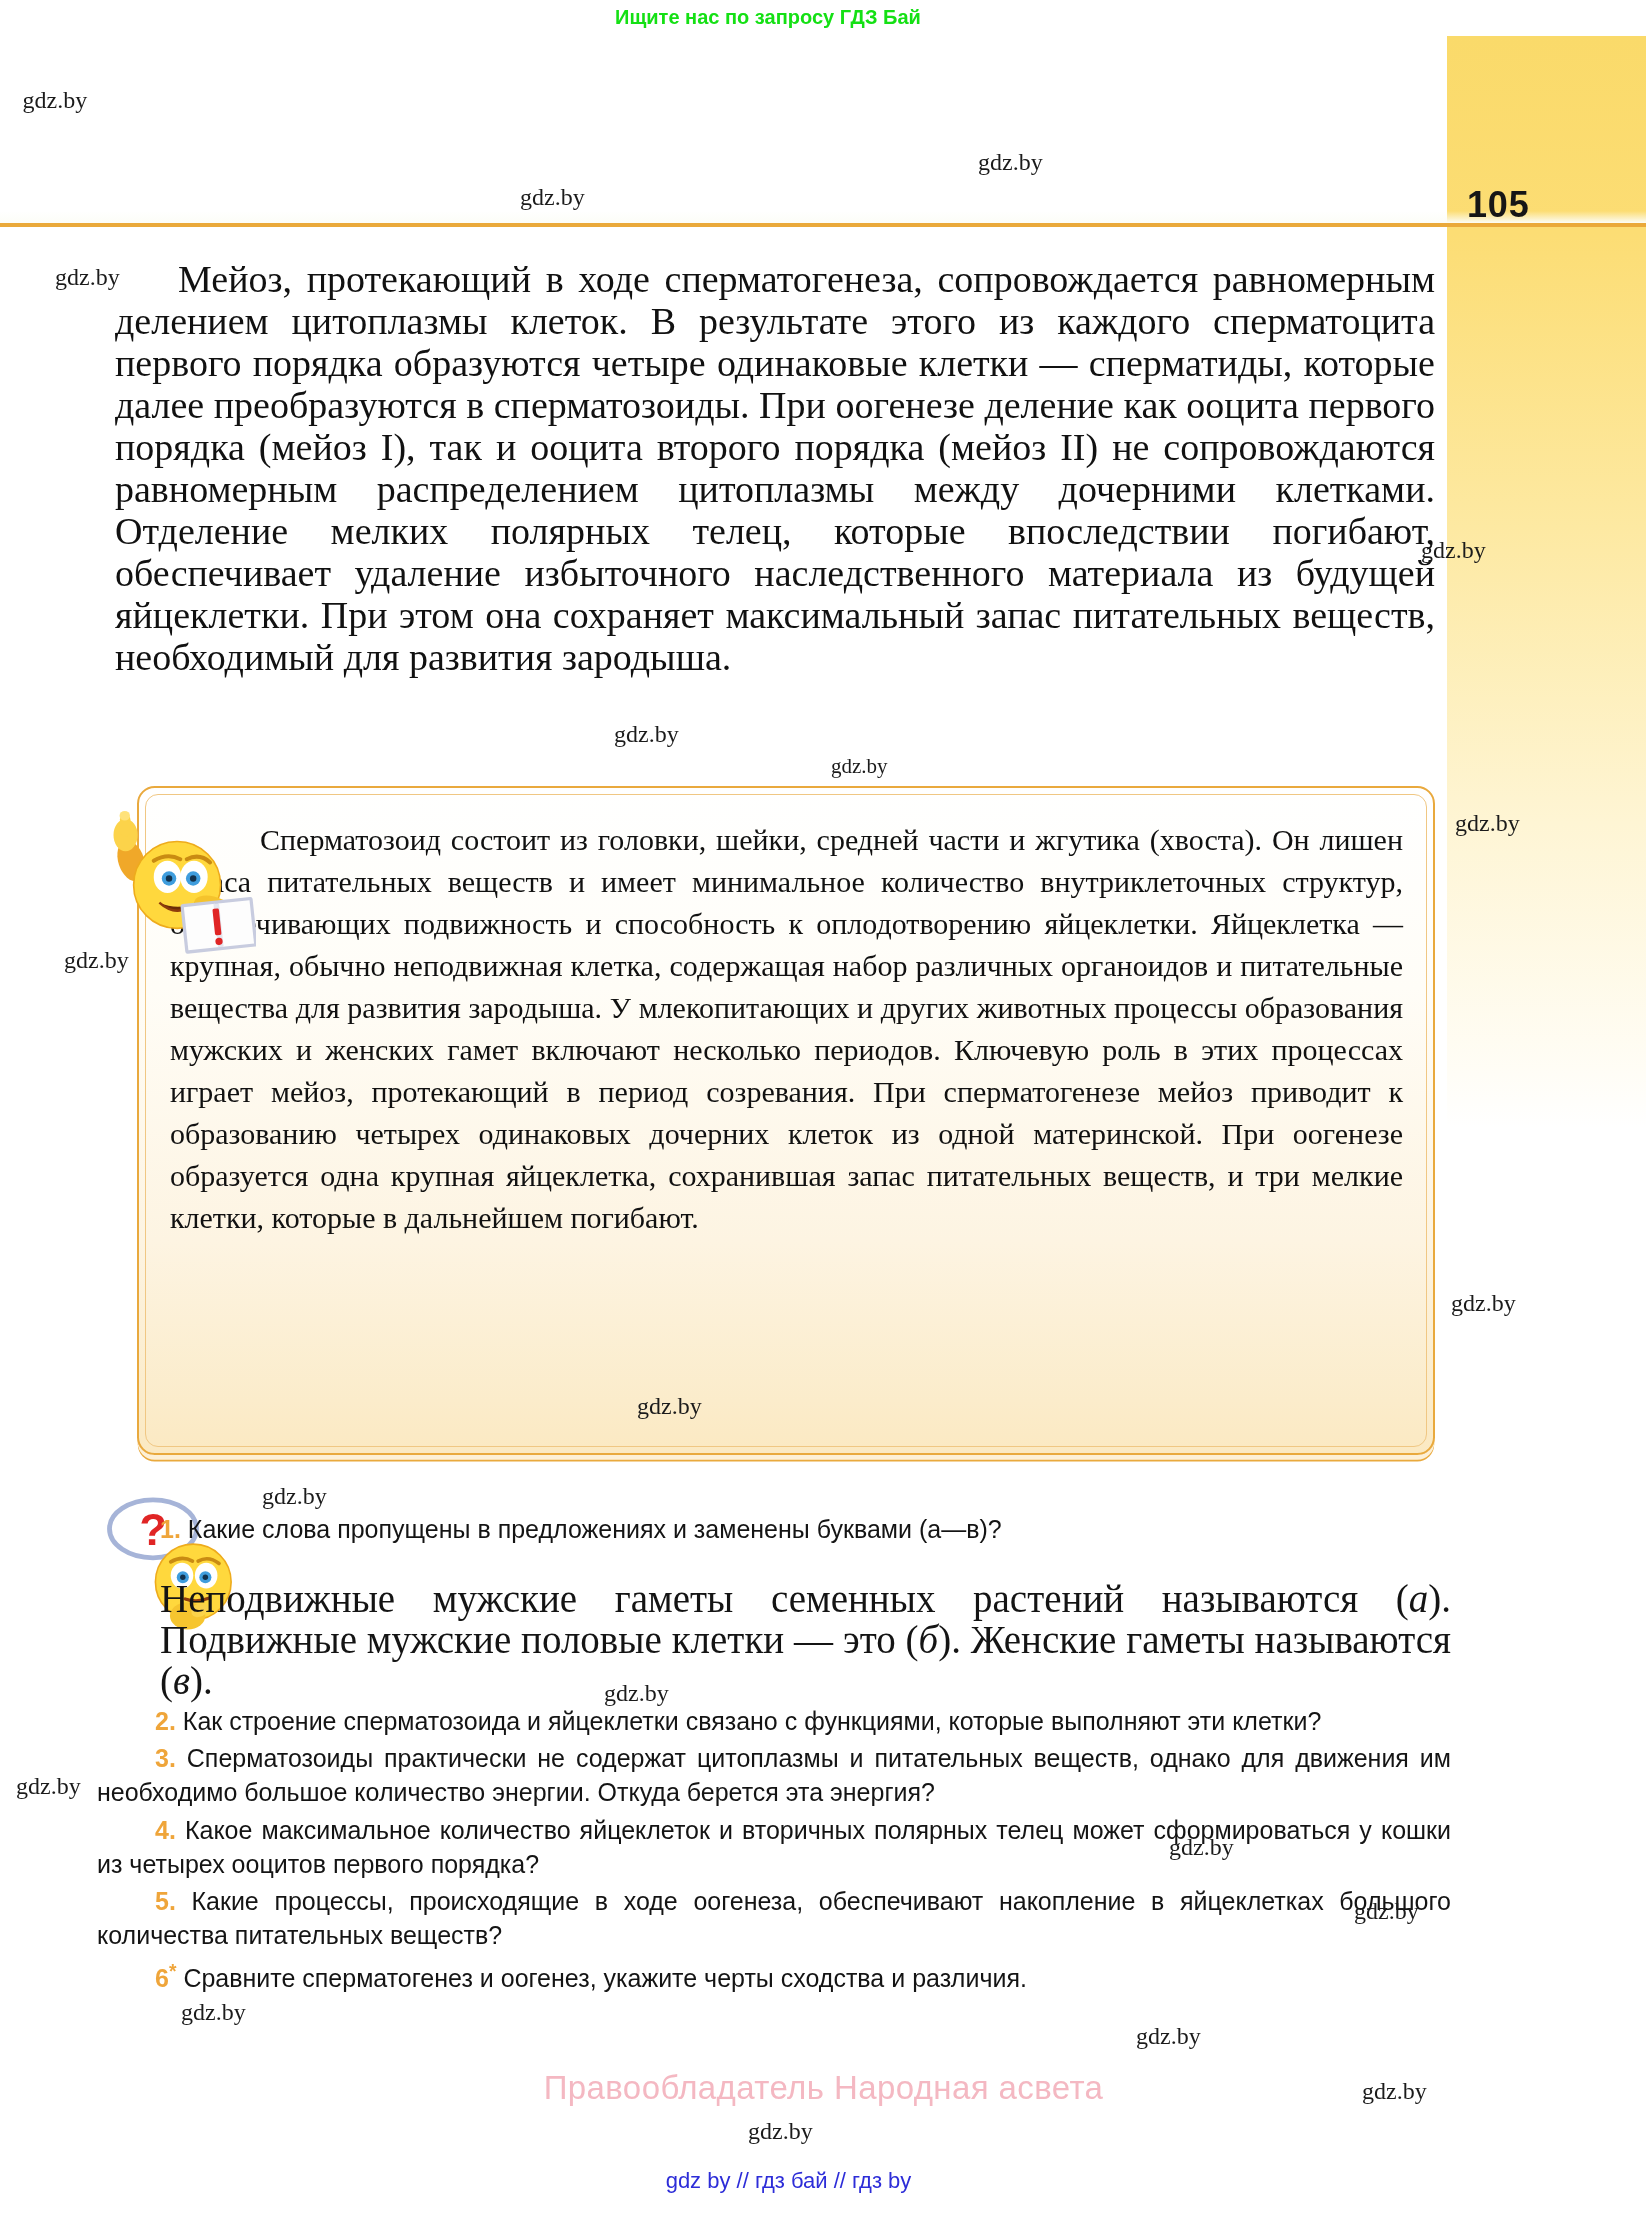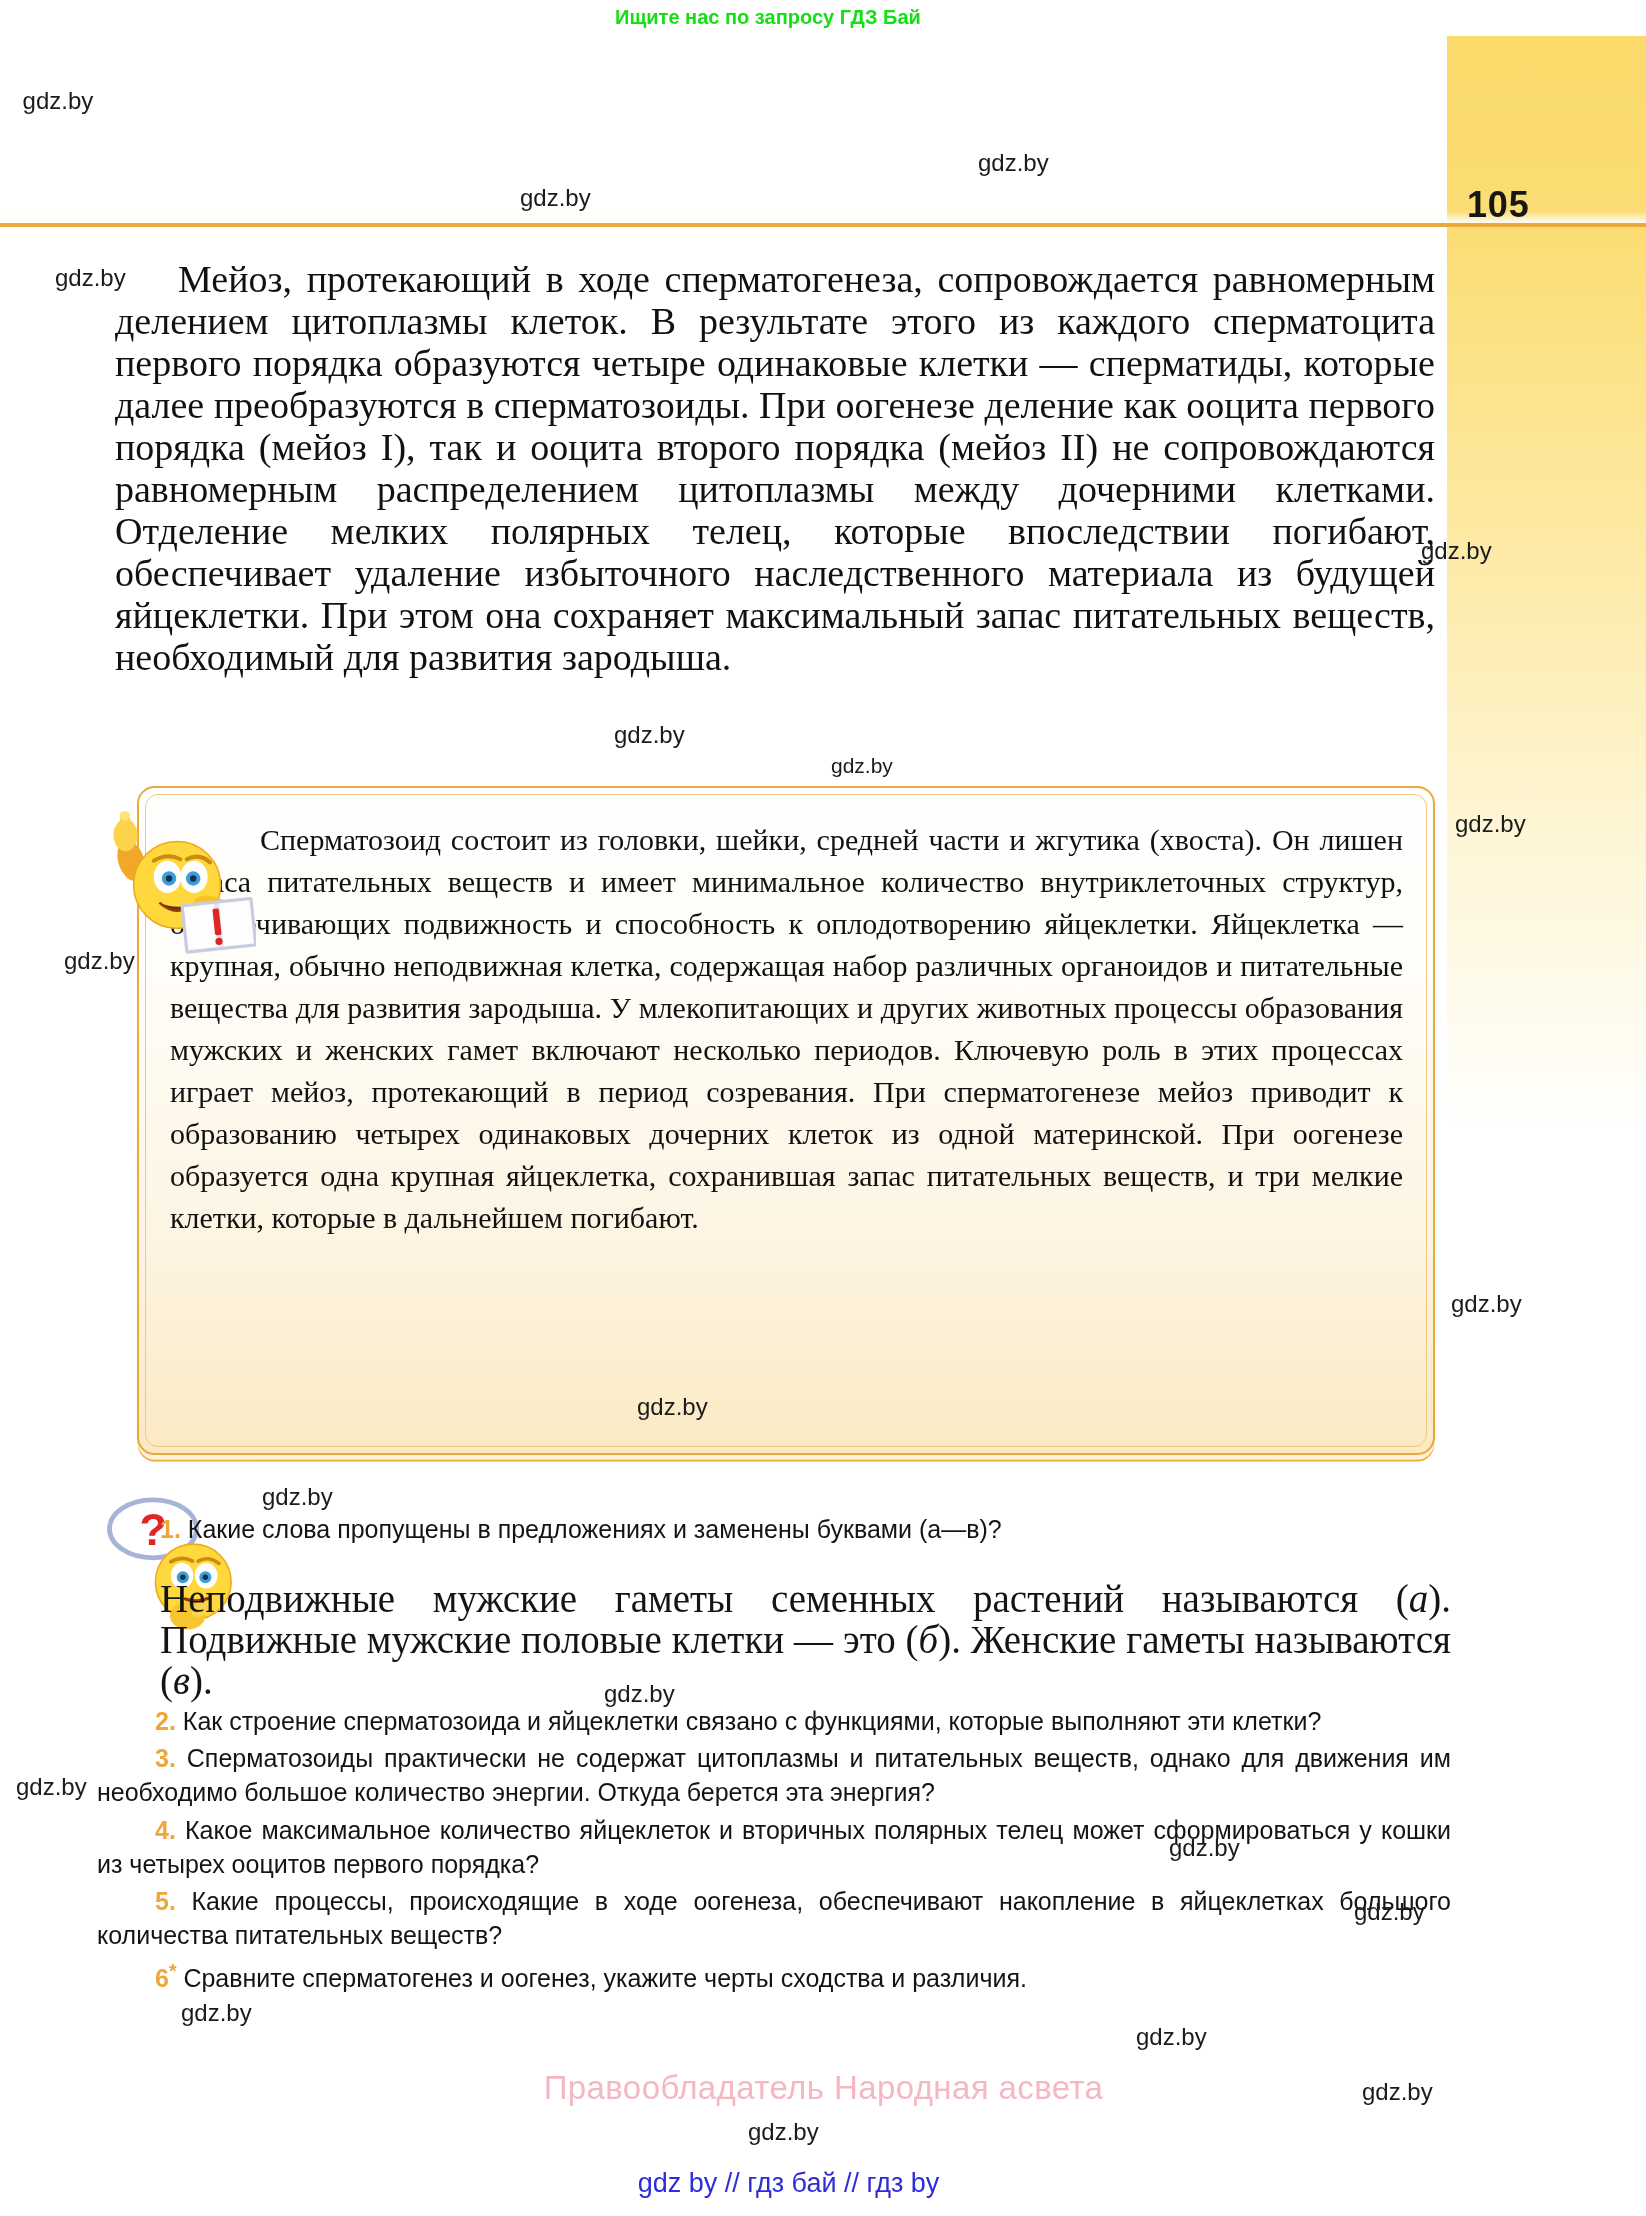--- a/index.html
+++ b/index.html
@@ -210,28 +210,28 @@
     color: #f4b8c2;
     letter-spacing: 0.4px;
   }
   .footer-links {
     position: absolute;
     left: 0;
     top: 2168px;
     width: 1577px;
     text-align: center;
     font-family: "Liberation Sans", sans-serif;
-    font-size: 27px;
+    font-size: 22px;
     color: #2d2dd8;
   }
 
   
   .wm {
     position: absolute;
-    font-family: Liberation Sans, sans-serif;
+    font-family: Liberation Serif, serif;
     color: #1b1b1b;
     white-space: nowrap;
   }
 </style>
 </head>
 <body>
 
 <div id="page">
 
   <div class="promo-banner">Ищите нас по запросу ГДЗ Бай</div>

